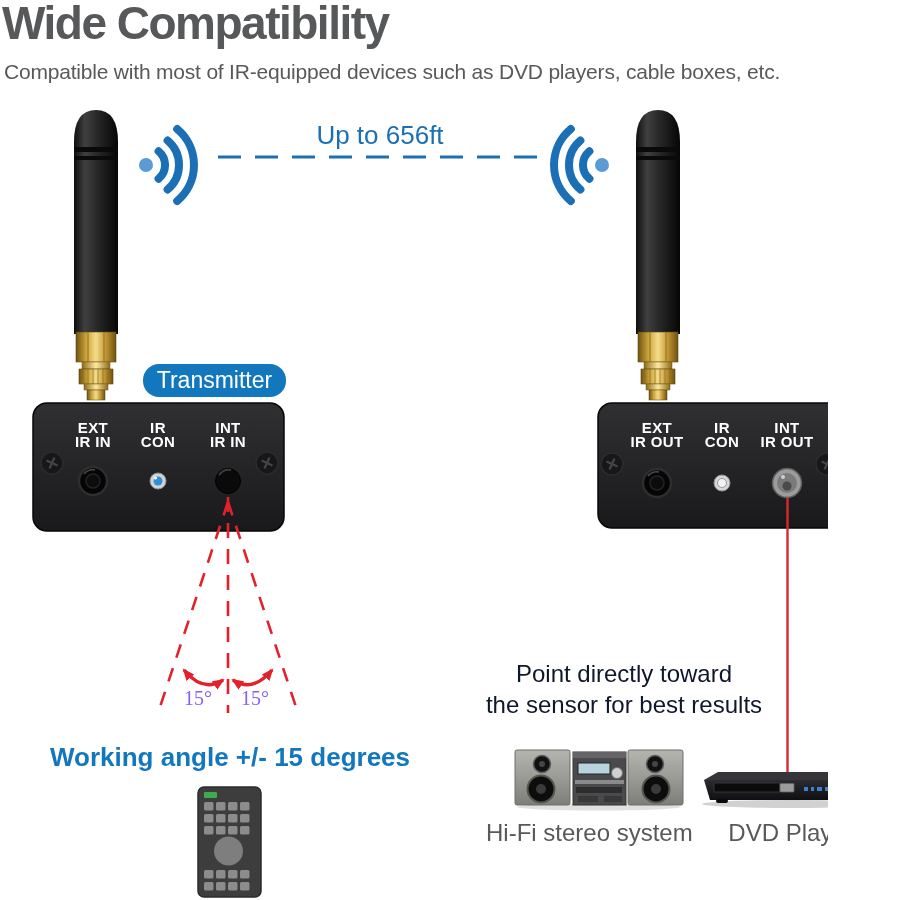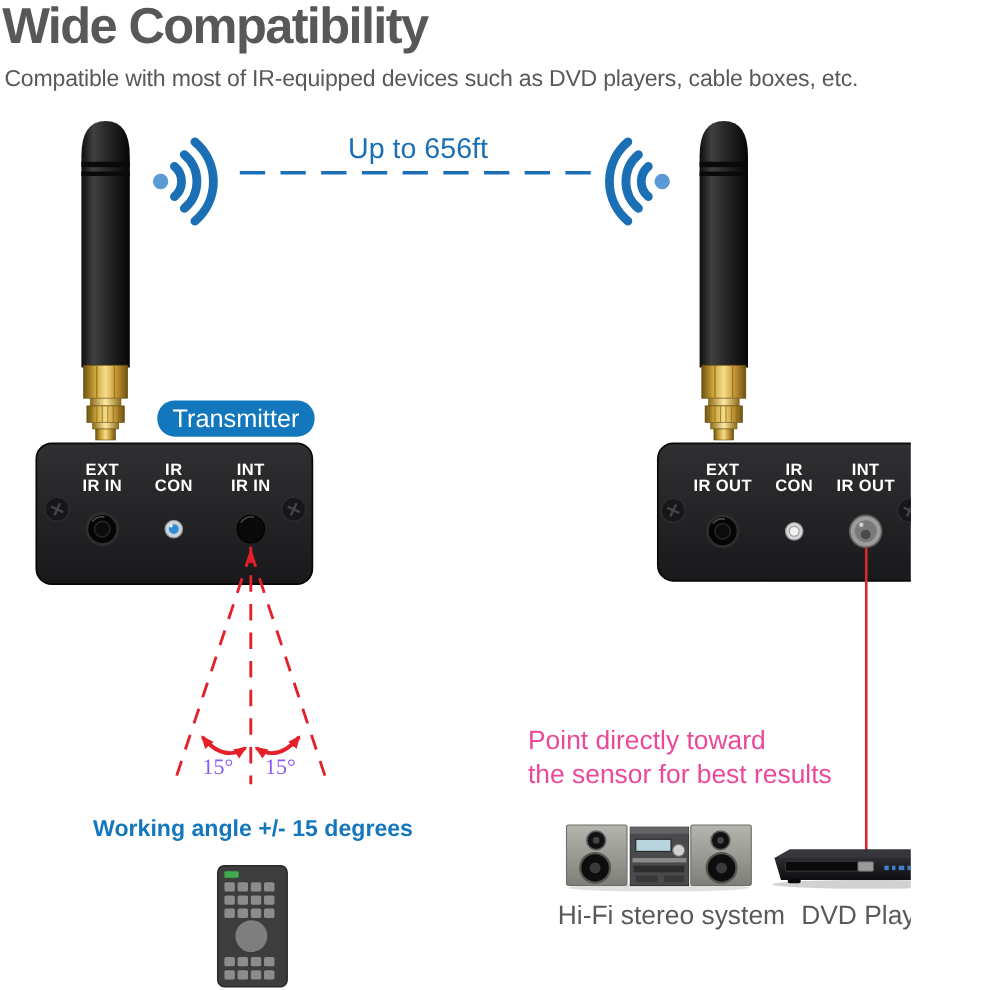--- a/index.html
+++ b/index.html
@@ -12,24 +12,24 @@
   #subtitle{left:4px;top:60px;font-size:21px;color:#595959;letter-spacing:-0.2px;white-space:nowrap;}
   #distance{left:280px;top:120px;width:200px;text-align:center;font-size:26px;color:#1a6fb5;}
   .dev-label{height:33px;background:#1377bd;color:#ffffff;font-size:23px;text-align:center;line-height:32px;border-radius:16px;}
   #tx-label{left:143px;top:364px;width:143px;}
   #rx-label{left:700px;top:364px;width:121px;}
   .port-label{width:70px;top:421px;text-align:center;color:#ffffff;font-size:15px;font-weight:bold;
               line-height:14px;letter-spacing:0.4px;}
   .angle-label{top:687px;width:52px;text-align:center;font-size:20px;color:#8b5cf6;font-family:Liberation Serif, serif;}
   #angle-left{left:172px;}
   #angle-right{left:229px;}
-  #angle-caption{left:40px;top:742px;width:380px;text-align:center;font-size:21px;font-weight:bold;color:#1377bd;}
-  #note{left:480px;top:658px;width:288px;text-align:left;font-size:24px;color:#ec4899;line-height:31px;}
+  #angle-caption{left:40px;top:742px;width:380px;text-align:center;font-size:26px;font-weight:bold;color:#1377bd;}
+  #note{left:480px;top:658px;width:288px;text-align:center;font-size:24px;color:#0f172a;line-height:31px;}
   .dev-caption{top:819px;text-align:center;font-size:24px;color:#58595b;white-space:nowrap;}
-  #hifi-caption{left:507px;width:200px;text-align:center;}
+  #hifi-caption{left:486px;width:200px;text-align:center;}
   #dvd-caption{left:711px;width:160px;}
 </style>
 </head>
 <body>
 
 <div id="stage">
 
   <svg id="gfx" width="900" height="900" viewBox="0 0 900 900">
     <defs>
       <linearGradient id="antGrad" x1="0" y1="0" x2="1" y2="0">

